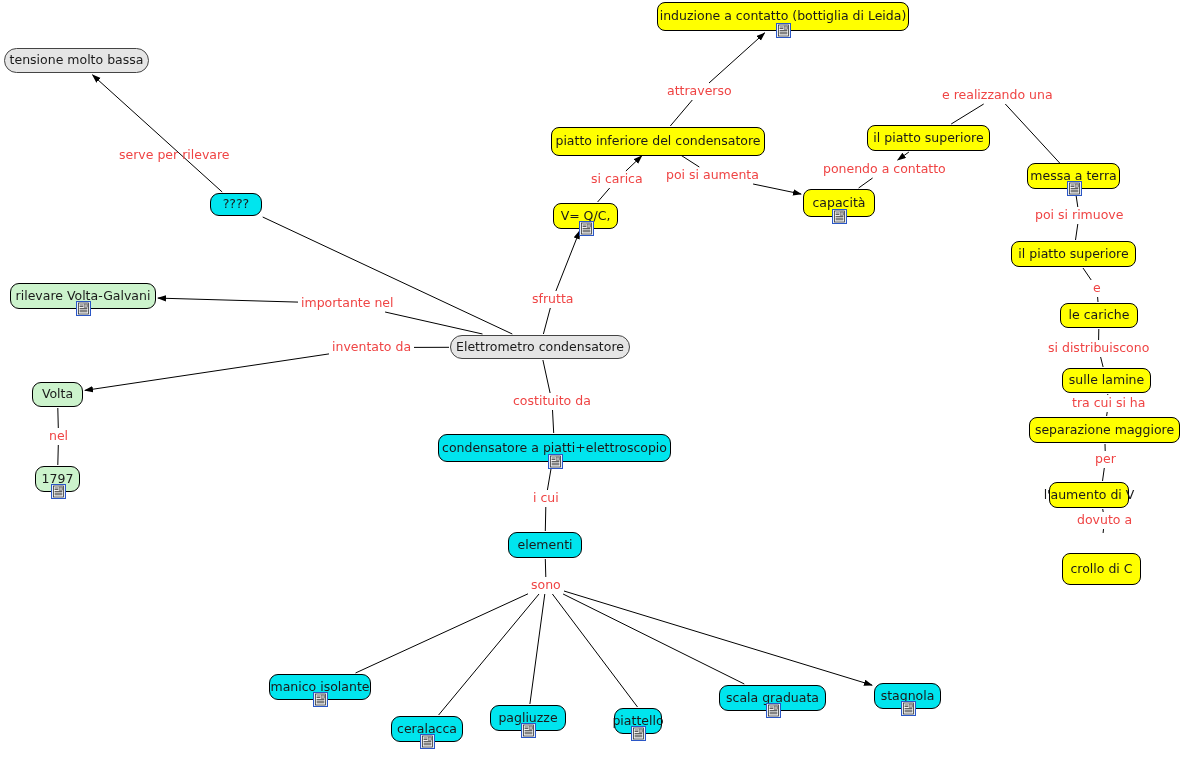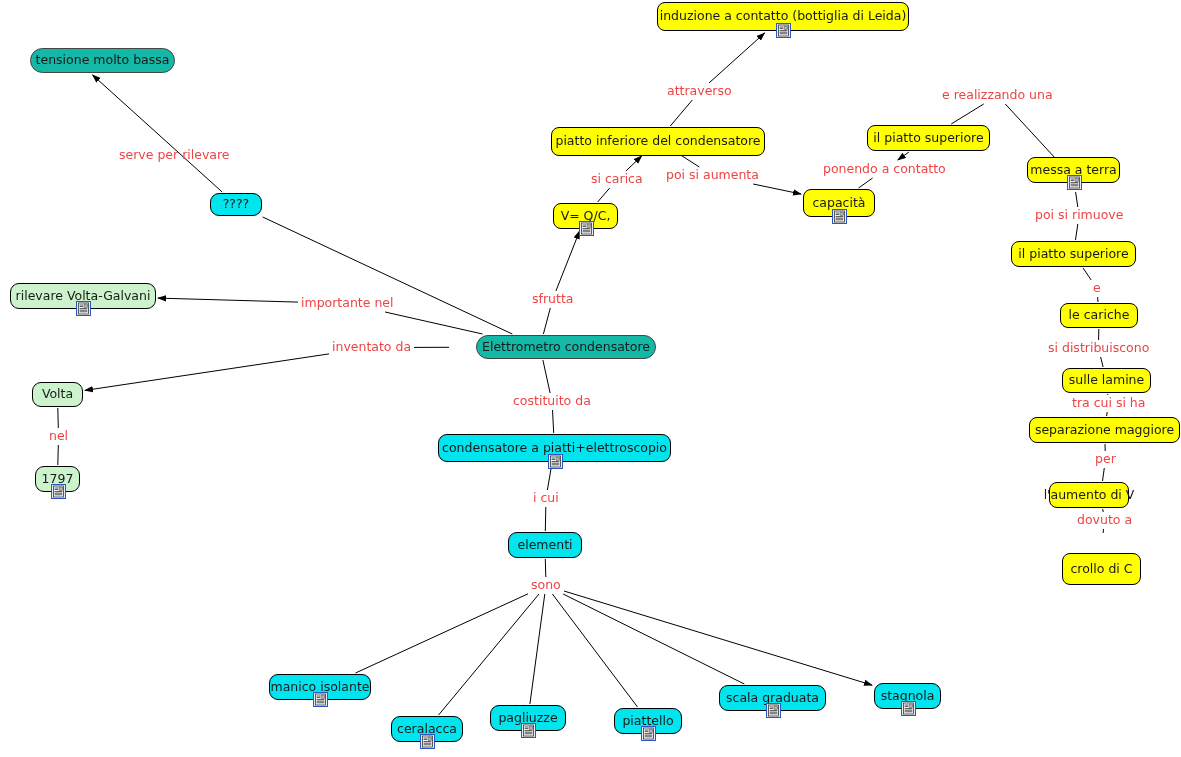--- a/index.html
+++ b/index.html
@@ -37,21 +37,21 @@
     line-height: 1;
     color: #1a1a1a;
     white-space: nowrap;
     padding: 0 9px;
     z-index: 5;
   }
   .node .label { pointer-events: none; }
   .n-yellow { background: #ffff00; border-color: #000000; border-radius: 8px; }
   .n-cyan   { background: #00e5ee; border-color: #000000; border-radius: 9px; }
   .n-green  { background: #ccf3cc; border-color: #000000; border-radius: 9px; }
-  .n-grey   { background: #14b8a6; border-color: #444444; border-radius: 14px; margin-left: 26px; }
+  .n-grey   { background: #e5e5e5; border-color: #444444; border-radius: 14px; }
   .n-pill   { border-radius: 14px; }
 
   
   .res-icon {
     position: absolute;
     width: 15px;
     height: 15px;
     left: 50%;
     margin-left: -7px;
     bottom: -8px;
@@ -145,21 +145,21 @@
             <line x1="3.6" y1="10.8" x2="11.4" y2="10.8" stroke="#222222" stroke-width="0.8"></line>
           </svg>
         </span>
       </div>
       <div class="node n-yellow" style="left: 551px; top: 127px; width: 214px; height: 29px;">
         <span class="label">piatto inferiore del condensatore</span>
       </div>
       <div class="node n-yellow" style="left: 867px; top: 125px; width: 123px; height: 26px;">
         <span class="label">il piatto superiore</span>
       </div>
-      <div class="node n-yellow" style="left: 1027px; top: 157px; width: 93px; height: 26px;">
+      <div class="node n-yellow" style="left: 1027px; top: 163px; width: 93px; height: 26px;">
         <span class="label">messa a terra</span>
         <span class="res-icon">
           <svg viewBox="0 0 15 15" width="15" height="15">
             <rect x="0.5" y="0.5" width="14" height="14" fill="#e8eef7" stroke="#2a56c6" stroke-width="1"></rect>
             <rect x="2.5" y="2" width="10" height="11" fill="#ffffff" stroke="#333333" stroke-width="0.8"></rect>
             <rect x="8" y="3" width="3.6" height="3.4" fill="#b0b0b0" stroke="#444444" stroke-width="0.5"></rect>
             <line x1="3.6" y1="4" x2="7.2" y2="4" stroke="#222222" stroke-width="0.8"></line>
             <line x1="3.6" y1="5.6" x2="7.2" y2="5.6" stroke="#222222" stroke-width="0.8"></line>
             <line x1="3.6" y1="7.6" x2="11.4" y2="7.6" stroke="#222222" stroke-width="0.8"></line>
             <line x1="3.6" y1="9.2" x2="11.4" y2="9.2" stroke="#222222" stroke-width="0.8"></line>
@@ -325,21 +325,21 @@
             <rect x="2.5" y="2" width="10" height="11" fill="#ffffff" stroke="#333333" stroke-width="0.8"></rect>
             <rect x="8" y="3" width="3.6" height="3.4" fill="#b0b0b0" stroke="#444444" stroke-width="0.5"></rect>
             <line x1="3.6" y1="4" x2="7.2" y2="4" stroke="#222222" stroke-width="0.8"></line>
             <line x1="3.6" y1="5.6" x2="7.2" y2="5.6" stroke="#222222" stroke-width="0.8"></line>
             <line x1="3.6" y1="7.6" x2="11.4" y2="7.6" stroke="#222222" stroke-width="0.8"></line>
             <line x1="3.6" y1="9.2" x2="11.4" y2="9.2" stroke="#222222" stroke-width="0.8"></line>
             <line x1="3.6" y1="10.8" x2="11.4" y2="10.8" stroke="#222222" stroke-width="0.8"></line>
           </svg>
         </span>
       </div>
-      <div class="node n-cyan" style="left: 614px; top: 708px; width: 68px; height: 26px;">
+      <div class="node n-cyan" style="left: 614px; top: 708px; width: 48px; height: 26px;">
         <span class="label">piattello</span>
         <span class="res-icon">
           <svg viewBox="0 0 15 15" width="15" height="15">
             <rect x="0.5" y="0.5" width="14" height="14" fill="#e8eef7" stroke="#2a56c6" stroke-width="1"></rect>
             <rect x="2.5" y="2" width="10" height="11" fill="#ffffff" stroke="#333333" stroke-width="0.8"></rect>
             <rect x="8" y="3" width="3.6" height="3.4" fill="#b0b0b0" stroke="#444444" stroke-width="0.5"></rect>
             <line x1="3.6" y1="4" x2="7.2" y2="4" stroke="#222222" stroke-width="0.8"></line>
             <line x1="3.6" y1="5.6" x2="7.2" y2="5.6" stroke="#222222" stroke-width="0.8"></line>
             <line x1="3.6" y1="7.6" x2="11.4" y2="7.6" stroke="#222222" stroke-width="0.8"></line>
             <line x1="3.6" y1="9.2" x2="11.4" y2="9.2" stroke="#222222" stroke-width="0.8"></line>

